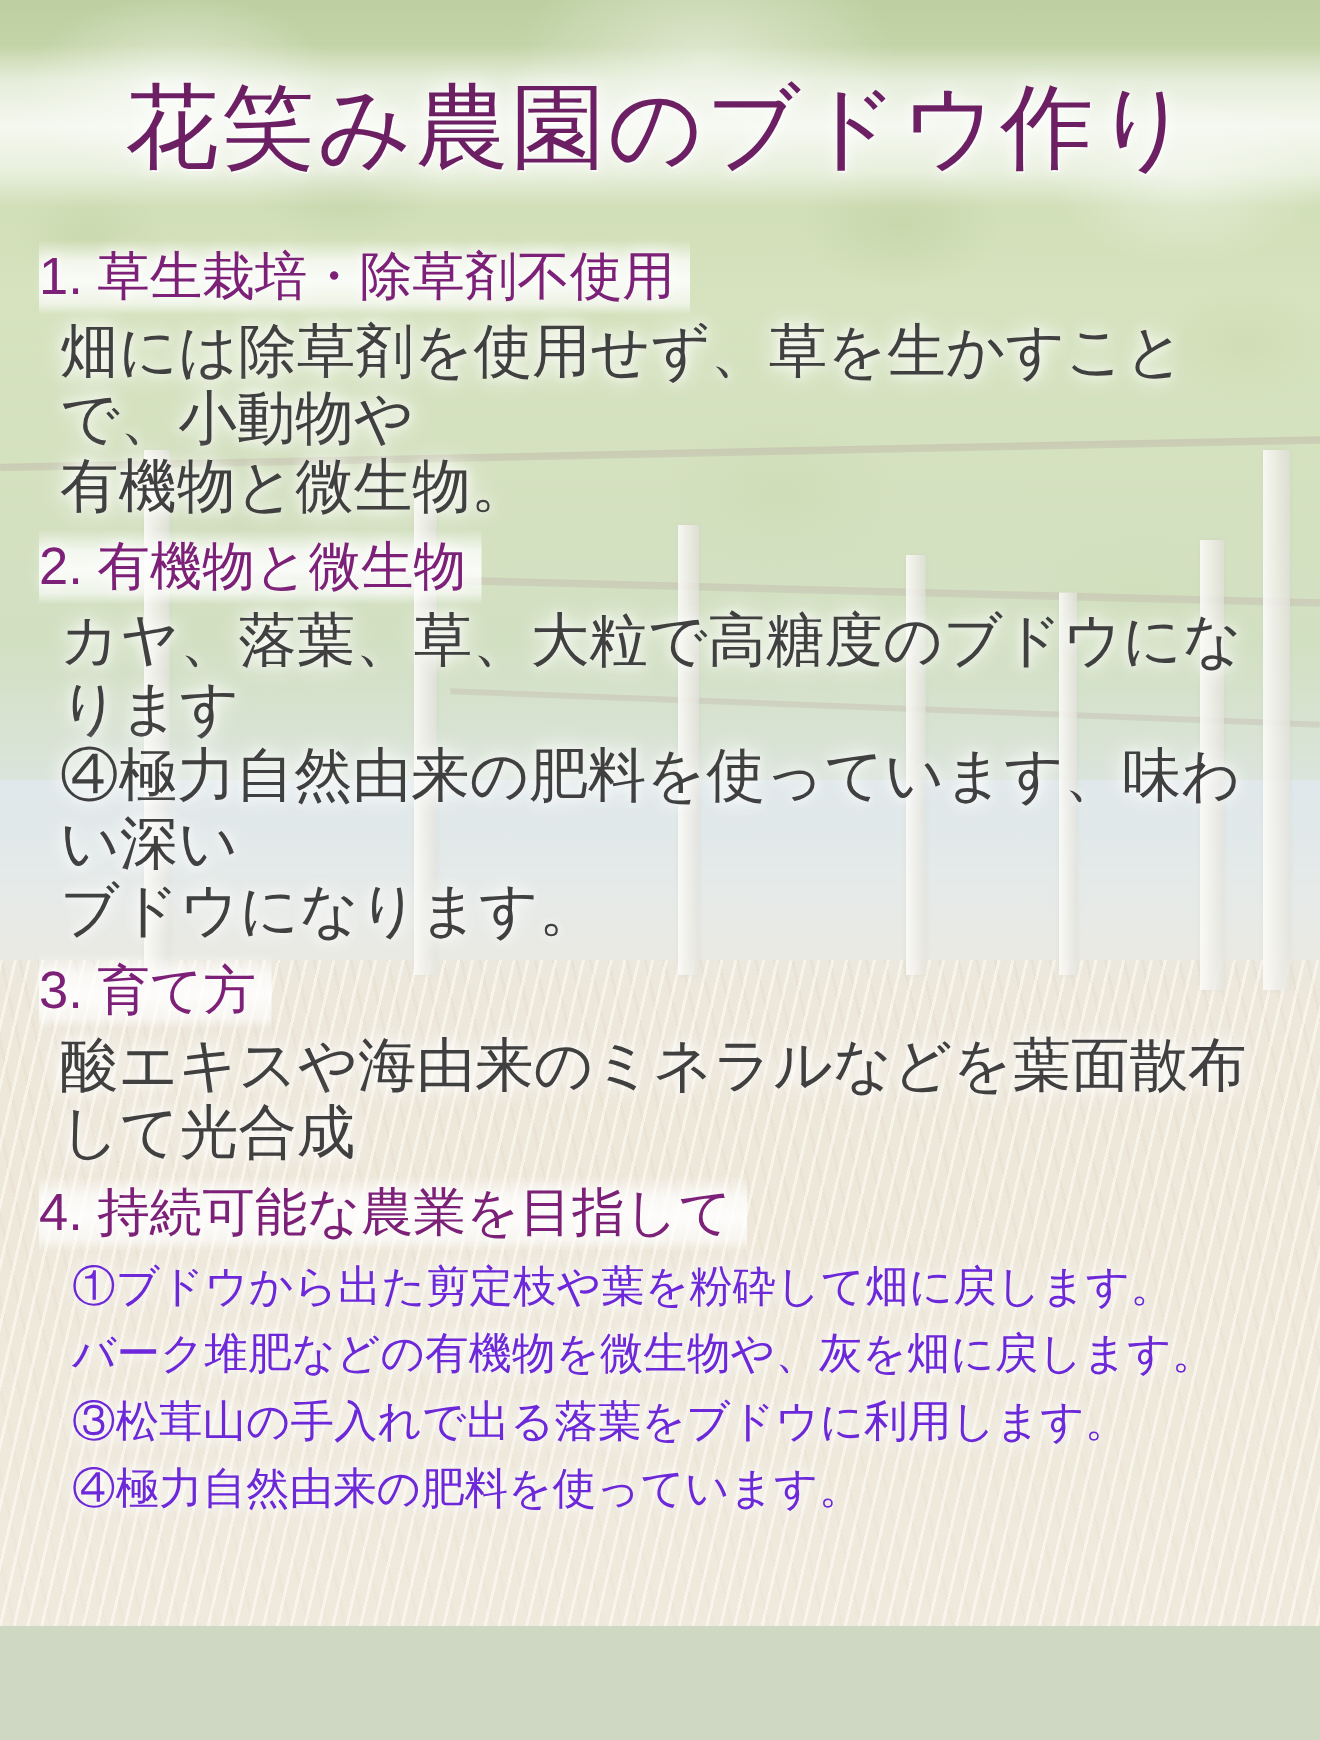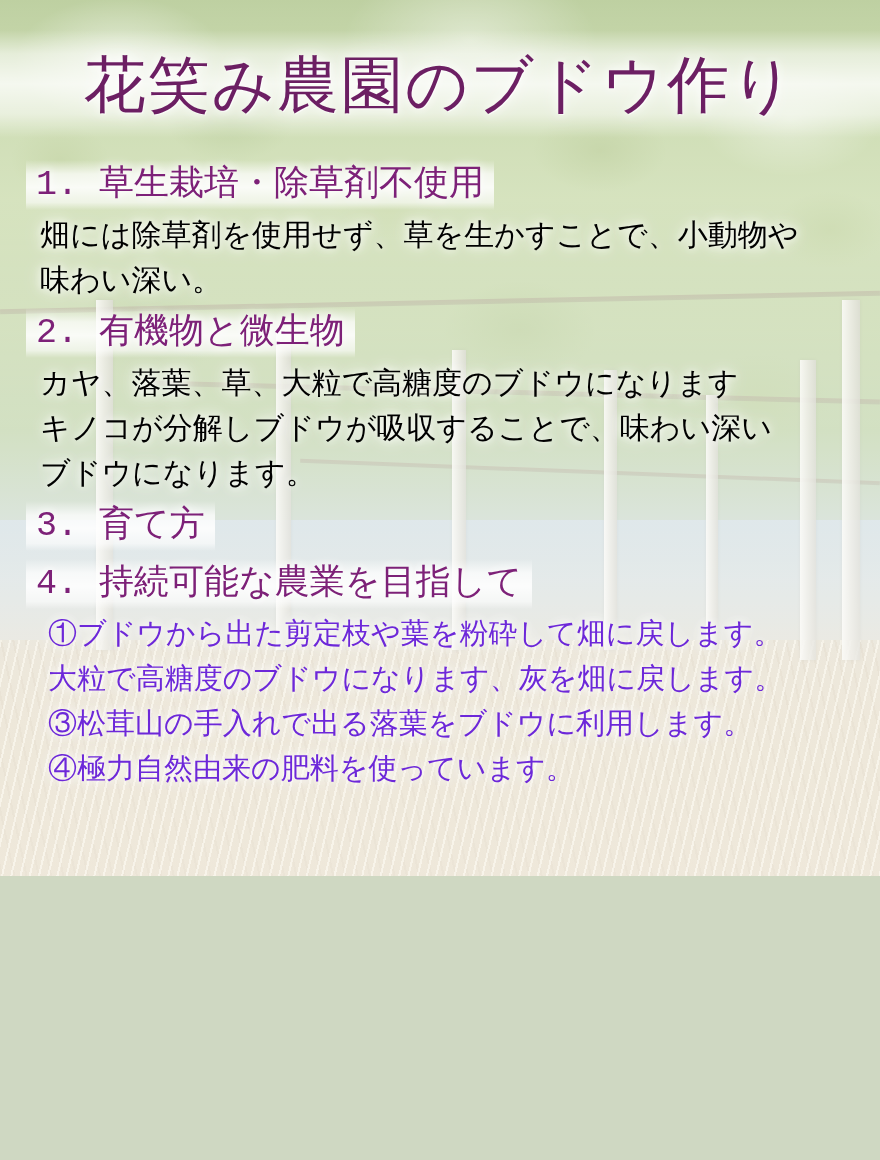--- a/index.html
+++ b/index.html
@@ -10,21 +10,21 @@
     width: 880px;
     height: 1160px;
     font-family: "Liberation Serif", "DejaVu Serif", serif;
     background: #cfd8c2;
     overflow: hidden;
   }
 
   .poster {
     position: relative;
     width: 880px;
-    height: 876px;
+    height: 1084px;
     overflow: hidden;
   }
 
   
   .bg {
     position: absolute;
     inset: 0;
     background:
       
       radial-gradient(ellipse 150px 90px at 120px 60px, rgba(255,255,255,0.55), rgba(255,255,255,0) 70%),
@@ -142,38 +142,38 @@
     top: 160px;
     padding: 0 22px 0 26px;
   }
 
   .section { margin-bottom: 6px; }
 
   .sec-head {
     font-size: 35px;
     line-height: 50px;
     color: #7d2178;
-    font-family: Liberation Mono, monospace;
+    font-family: Liberation Sans, sans-serif;
     display: inline-block;
-    padding: 0 10px 0 10px;
+    padding: 0 10px 0 0;
     margin-bottom: 2px;
     background: linear-gradient(to bottom,
       rgba(255,255,255,0) 0%,
       rgba(255,255,255,0.72) 28%,
       rgba(255,255,255,0.88) 55%,
       rgba(255,255,255,0.60) 85%,
       rgba(255,255,255,0) 100%);
     text-shadow: 0 0 8px rgba(255,255,255,0.95), 0 0 14px rgba(255,255,255,0.8);
     white-space: nowrap;
   }
 
   .sec-body {
-    font-size: 30px;
+    font-size: 39px;
     line-height: 45px;
-    color: #000000;
+    color: #404040;
     padding-left: 14px;
     text-shadow:
       0 0 7px rgba(255,255,255,0.95),
       0 0 14px rgba(255,255,255,0.9),
       0 0 22px rgba(255,255,255,0.7);
   }
   .sec-body p { margin: 0; }
 
   .list-body {
     font-size: 29px;
@@ -212,43 +212,44 @@
 
   <div class="title-band"></div>
   <div class="title">花笑み農園のブドウ作り</div>
 
   <div class="content">
 
     <div class="section">
       <div class="sec-head">1. 草生栽培・除草剤不使用</div>
       <div class="sec-body">
         <p>畑には除草剤を使用せず、草を生かすことで、小動物や</p>
-        <p>味わい深い。</p>
+        <p>有機物と微生物。</p>
       </div>
     </div>
 
     <div class="section">
       <div class="sec-head">2. 有機物と微生物</div>
       <div class="sec-body">
         <p>カヤ、落葉、草、大粒で高糖度のブドウになります</p>
-        <p>キノコが分解しブドウが吸収することで、味わい深い</p>
+        <p>④極力自然由来の肥料を使っています、味わい深い</p>
         <p>ブドウになります。</p>
       </div>
     </div>
 
     <div class="section">
       <div class="sec-head">3. 育て方</div>
       <div class="sec-body">
+        <p>酸エキスや海由来のミネラルなどを葉面散布して光合成</p>
       </div>
     </div>
 
     <div class="section">
       <div class="sec-head">4. 持続可能な農業を目指して</div>
       <div class="list-body">
         <p>①ブドウから出た剪定枝や葉を粉砕して畑に戻します。</p>
-        <p>大粒で高糖度のブドウになります、灰を畑に戻します。</p>
+        <p>バーク堆肥などの有機物を微生物や、灰を畑に戻します。</p>
         <p>③松茸山の手入れで出る落葉をブドウに利用します。</p>
         <p>④極力自然由来の肥料を使っています。</p>
       </div>
     </div>
 
   </div>
 </div>
 
 </body></html>

